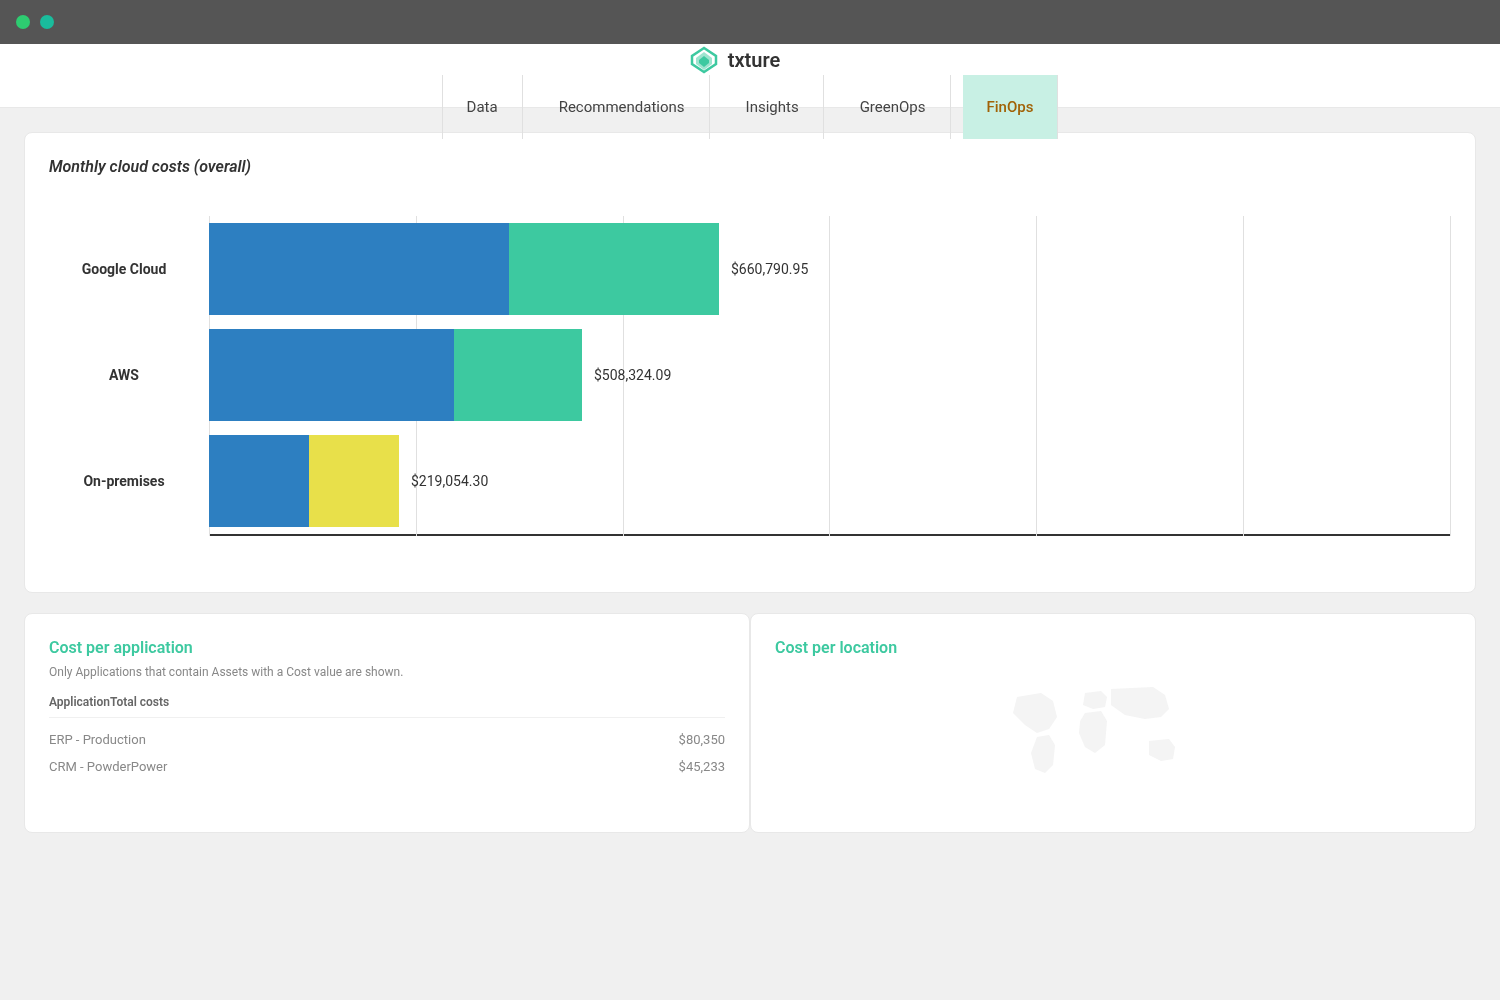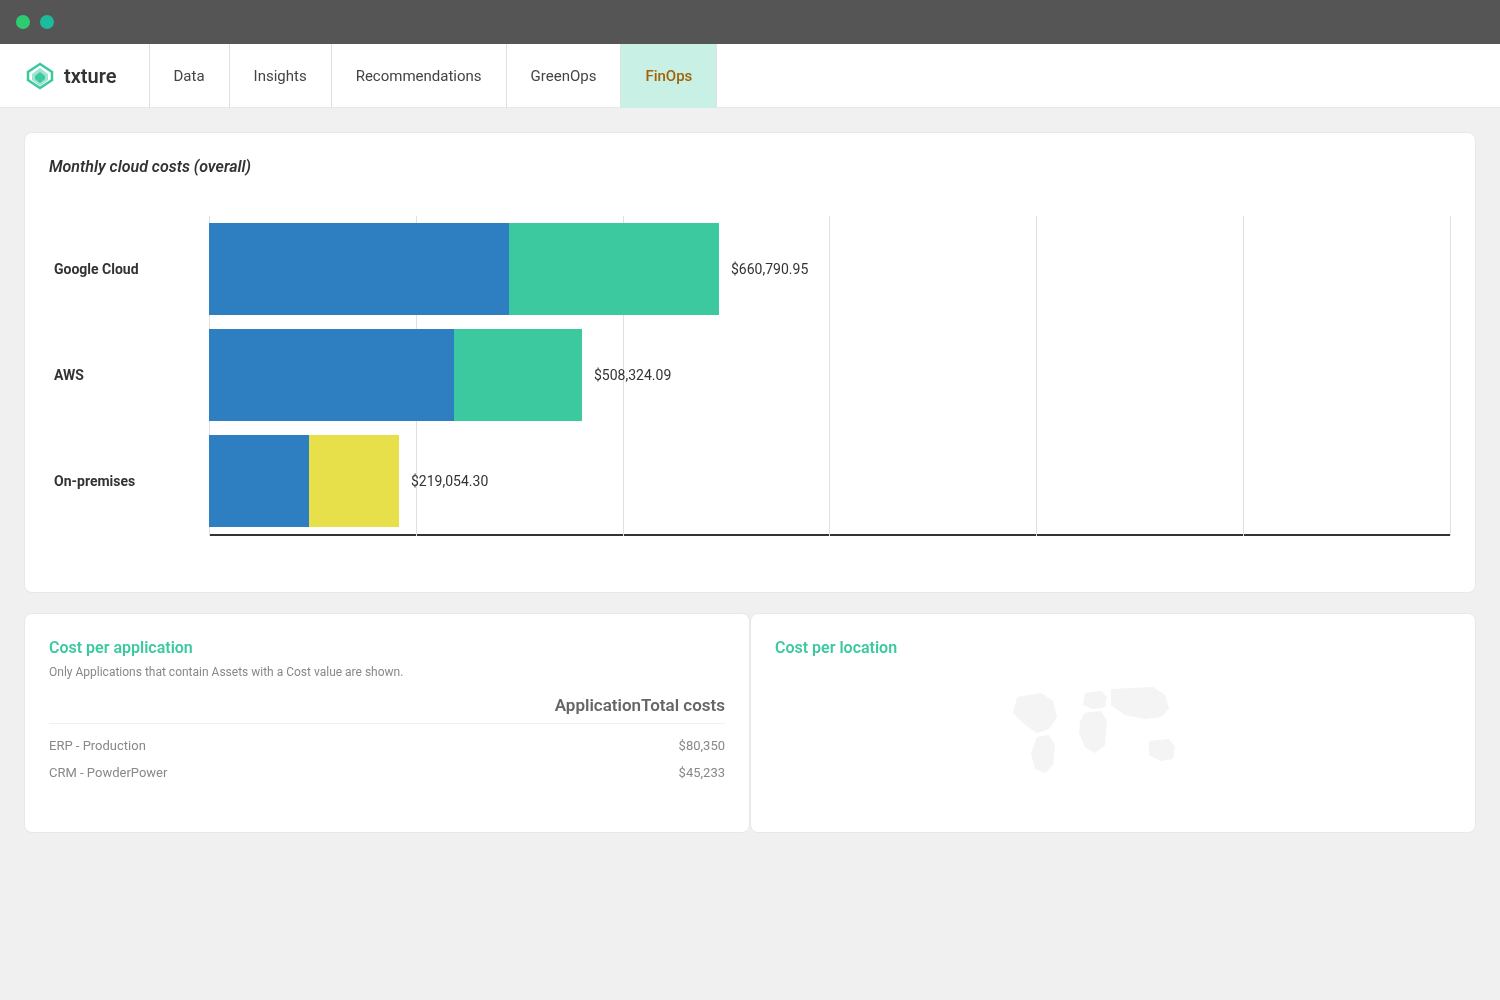--- a/index.html
+++ b/index.html
@@ -22,37 +22,38 @@
 
     
     .nav-bar {
       background: #fff;
       height: 64px;
       display: flex;
       align-items: center;
       padding: 0 24px;
       border-bottom: 1px solid #e8e8e8;
       gap: 0;
+      flex-direction: column;
     }
     .logo {
       display: flex;
       align-items: center;
       gap: 8px;
       margin-right: 32px;
     }
     .logo-text {
       font-size: 20px;
       font-weight: 600;
       color: #333;
     }
     .nav-links {
       display: flex;
-      align-items: center;
+      align-items: flex-end;
       height: 100%;
-      gap: 0;
+      gap: 12px;
     }
     .nav-link {
       padding: 0 24px;
       height: 64px;
       display: flex;
       align-items: center;
       font-size: 15px;
       color: #444;
       cursor: pointer;
       border-right: 1px solid #e0e0e0;
@@ -118,21 +119,21 @@
       display: flex;
       align-items: center;
       height: 106px;
       position: relative;
     }
 
     .bar-label {
       position: absolute;
       left: -155px;
       width: 140px;
-      text-align: left;
+      text-align: center;
       font-size: 14px;
       font-weight: 700;
       color: #333;
     }
 
     .bars {
       display: flex;
       height: 92px;
       align-items: center;
     }
@@ -177,22 +178,22 @@
     }
 
     .bottom-card-subtitle {
       font-size: 12px;
       color: #888;
       margin-bottom: 16px;
     }
 
     .table-header {
       display: flex;
-      justify-content: flex-end;
-      font-size: 17px;
+      justify-content: flex-start;
+      font-size: 12px;
       color: #666;
       font-weight: 600;
       padding-bottom: 8px;
       border-bottom: 1px solid #f0f0f0;
       margin-bottom: 8px;
     }
 
     .table-row-item {
       display: flex;
       justify-content: space-between;
@@ -231,22 +232,22 @@
     <svg class="logo-svg" viewBox="0 0 32 32" fill="none" xmlns="http://www.w3.org/2000/svg">
       <polygon points="16,4 4,12 4,20 16,28 28,20 28,12" fill="none" stroke="#3dc9a0" stroke-width="2.5"></polygon>
       <polygon points="16,8 8,14 8,20 16,26 24,20 24,14" fill="#3dc9a0" opacity="0.5"></polygon>
       <polygon points="16,12 11,16 11,19 16,23 21,19 21,16" fill="#3dc9a0"></polygon>
     </svg>
     <span class="logo-text">txture</span>
   </div>
 
   <div class="nav-links">
     <a class="nav-link">Data</a>
+    <a class="nav-link">Recommendations</a>
     <a class="nav-link">Insights</a>
-    <a class="nav-link">Recommendations</a>
     <a class="nav-link">GreenOps</a>
     <a class="nav-link active">FinOps</a>
   </div>
 </div>
 
 <div class="main-content">
 
   <div class="card">
     <div class="card-title">Monthly cloud costs (overall)</div>
 

